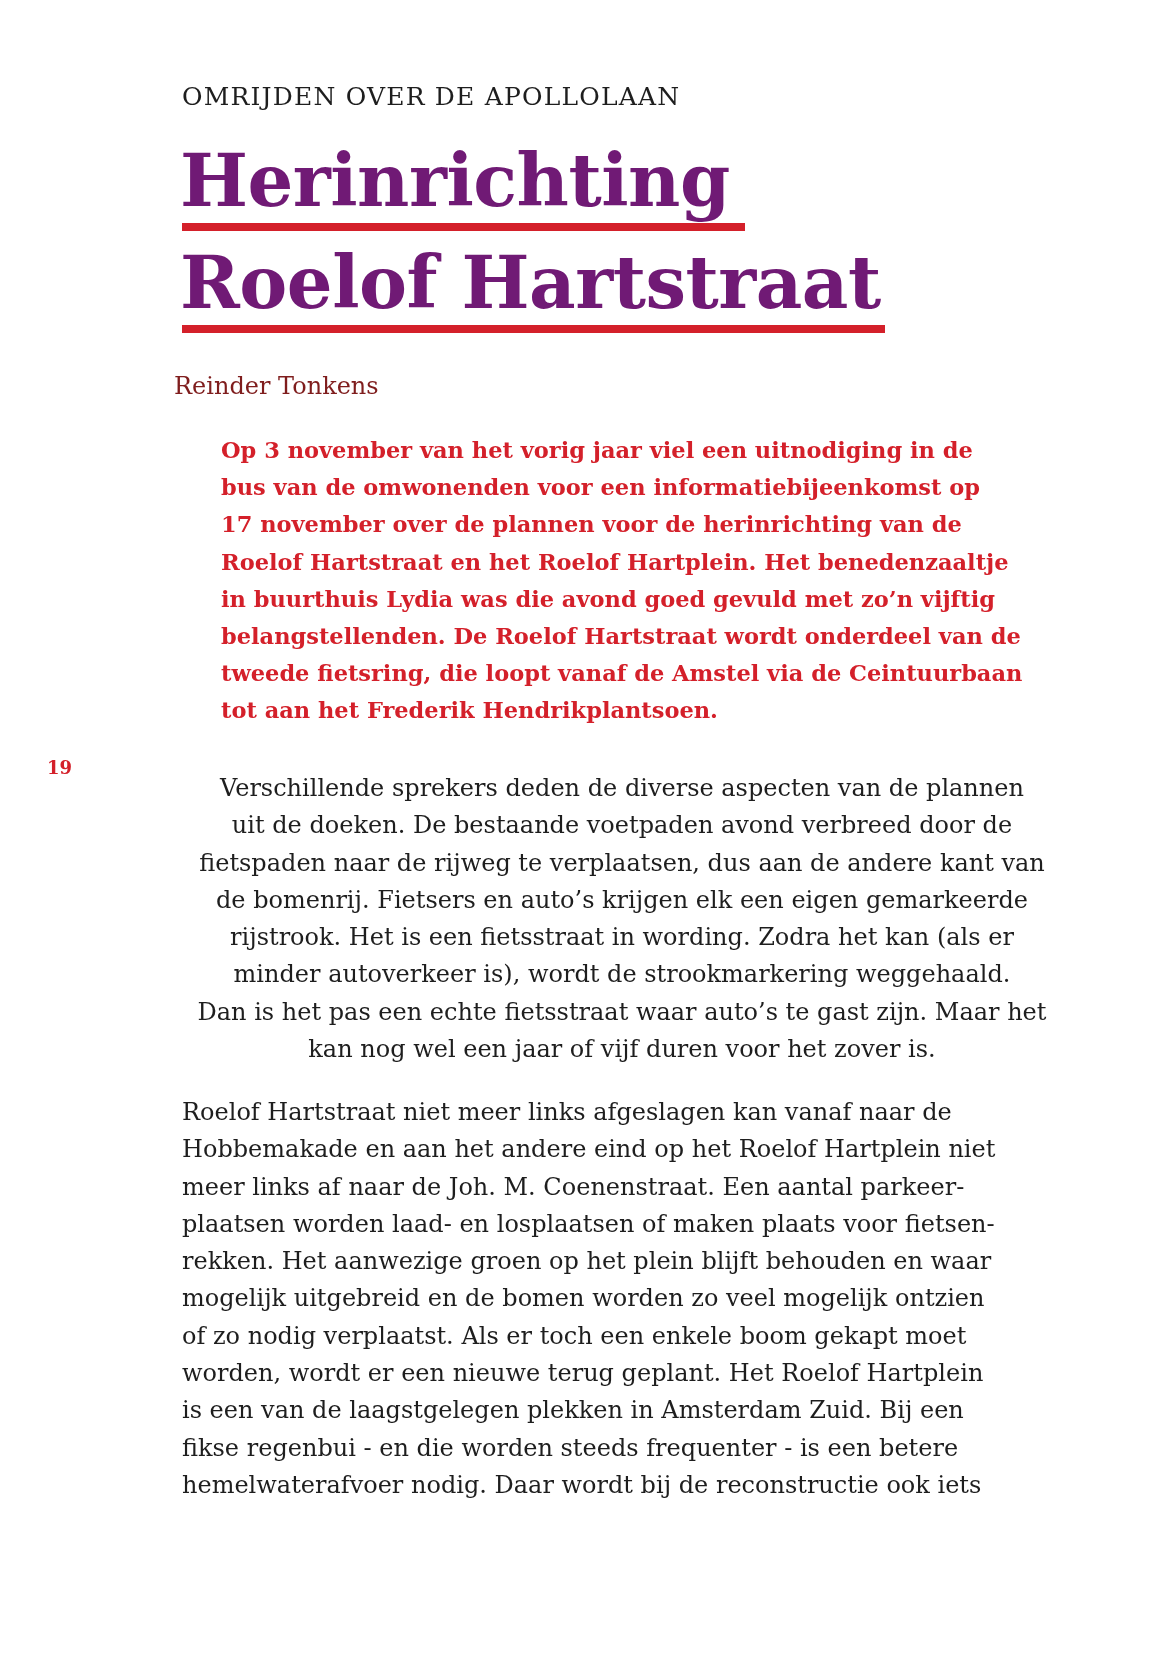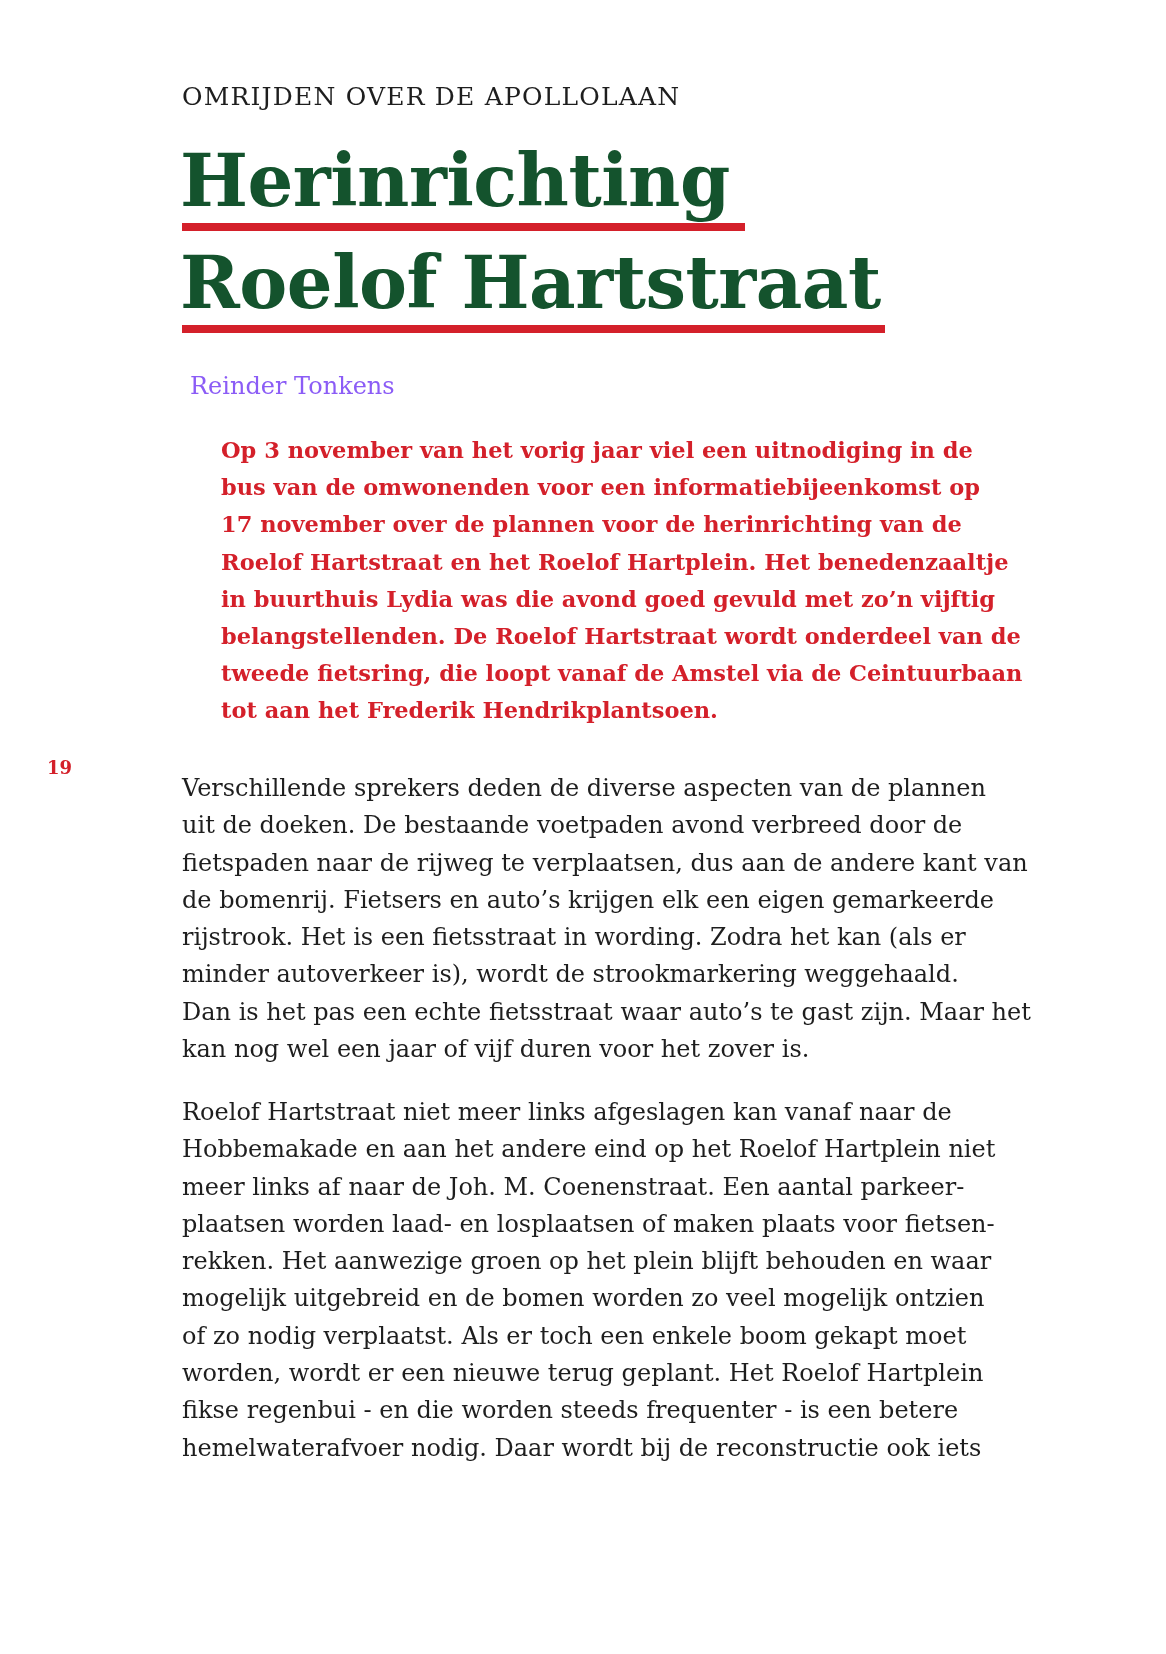--- a/index.html
+++ b/index.html
@@ -20,44 +20,44 @@
       top: 82px;
       font-size: 25px;
       letter-spacing: 1.2px;
       color: #1e1e1e;
       font-family: "DejaVu Serif", serif;
       white-space: nowrap;
     }
     .title-line {
       position: absolute;
       left: 180px;
-      color: #14532d;
+      color: #701a75;
       font-weight: bold;
       font-size: 72px;
       line-height: 1;
       white-space: nowrap;
       letter-spacing: -0.5px;
       font-family: "DejaVu Serif", serif;
     }
     .title-line.l1 { top: 145px; }
     .title-line.l2 { top: 247px; text-align: center; }
     .title-bar {
       position: absolute;
       left: 182px;
       height: 8px;
       background: #d4202a;
     }
     .title-bar.b1 { top: 223px; width: 563px; }
     .title-bar.b2 { top: 325px; width: 703px; }
     .author {
       position: absolute;
-      left: 190px;
+      left: 174px;
       top: 372px;
       font-size: 24px;
-      color: #8b5cf6;
+      color: #7f1d1d;
       white-space: nowrap;
     }
     .lead {
       position: absolute;
       left: 221px;
       top: 432px;
       width: 830px;
       color: #d4202a;
       font-weight: bold;
       font-size: 22.5px;
@@ -76,21 +76,21 @@
       font-size: 18px;
     }
     .body-p {
       position: absolute;
       left: 182px;
       width: 880px;
       color: #1e1e1e;
       font-size: 24px;
       line-height: 37.3px;
     }
-    .body-p.p1 { top: 770px; }
+    .body-p.p1 { top: 770px; text-align: center; }
     .body-p.p2 { top: 1094px; }
   </style>
 </head>
 <body>
 
 <div class="kicker">OMRIJDEN OVER DE APOLLOLAAN</div>
 
 <div class="title-line l1">Herinrichting</div>
 <div class="title-bar b1"></div>
 <div class="title-line l2">Roelof Hartstraat</div>
@@ -124,15 +124,16 @@
 
 <div class="body-p p2">
   <span class="ln">Roelof Hartstraat niet meer links afgeslagen kan vanaf naar de</span>
   <span class="ln">Hobbemakade en aan het andere eind op het Roelof Hartplein niet</span>
   <span class="ln">meer links af naar de Joh. M. Coenenstraat. Een aantal parkeer-</span>
   <span class="ln">plaatsen worden laad- en losplaatsen of maken plaats voor fietsen-</span>
   <span class="ln">rekken. Het aanwezige groen op het plein blijft behouden en waar</span>
   <span class="ln">mogelijk uitgebreid en de bomen worden zo veel mogelijk ontzien</span>
   <span class="ln">of zo nodig verplaatst. Als er toch een enkele boom gekapt moet</span>
   <span class="ln">worden, wordt er een nieuwe terug geplant. Het Roelof Hartplein</span>
+  <span class="ln">is een van de laagstgelegen plekken in Amsterdam Zuid. Bij een</span>
   <span class="ln">fikse regenbui - en die worden steeds frequenter - is een betere</span>
   <span class="ln">hemelwaterafvoer nodig. Daar wordt bij de reconstructie ook iets</span>
 </div>
 
 </body></html>

